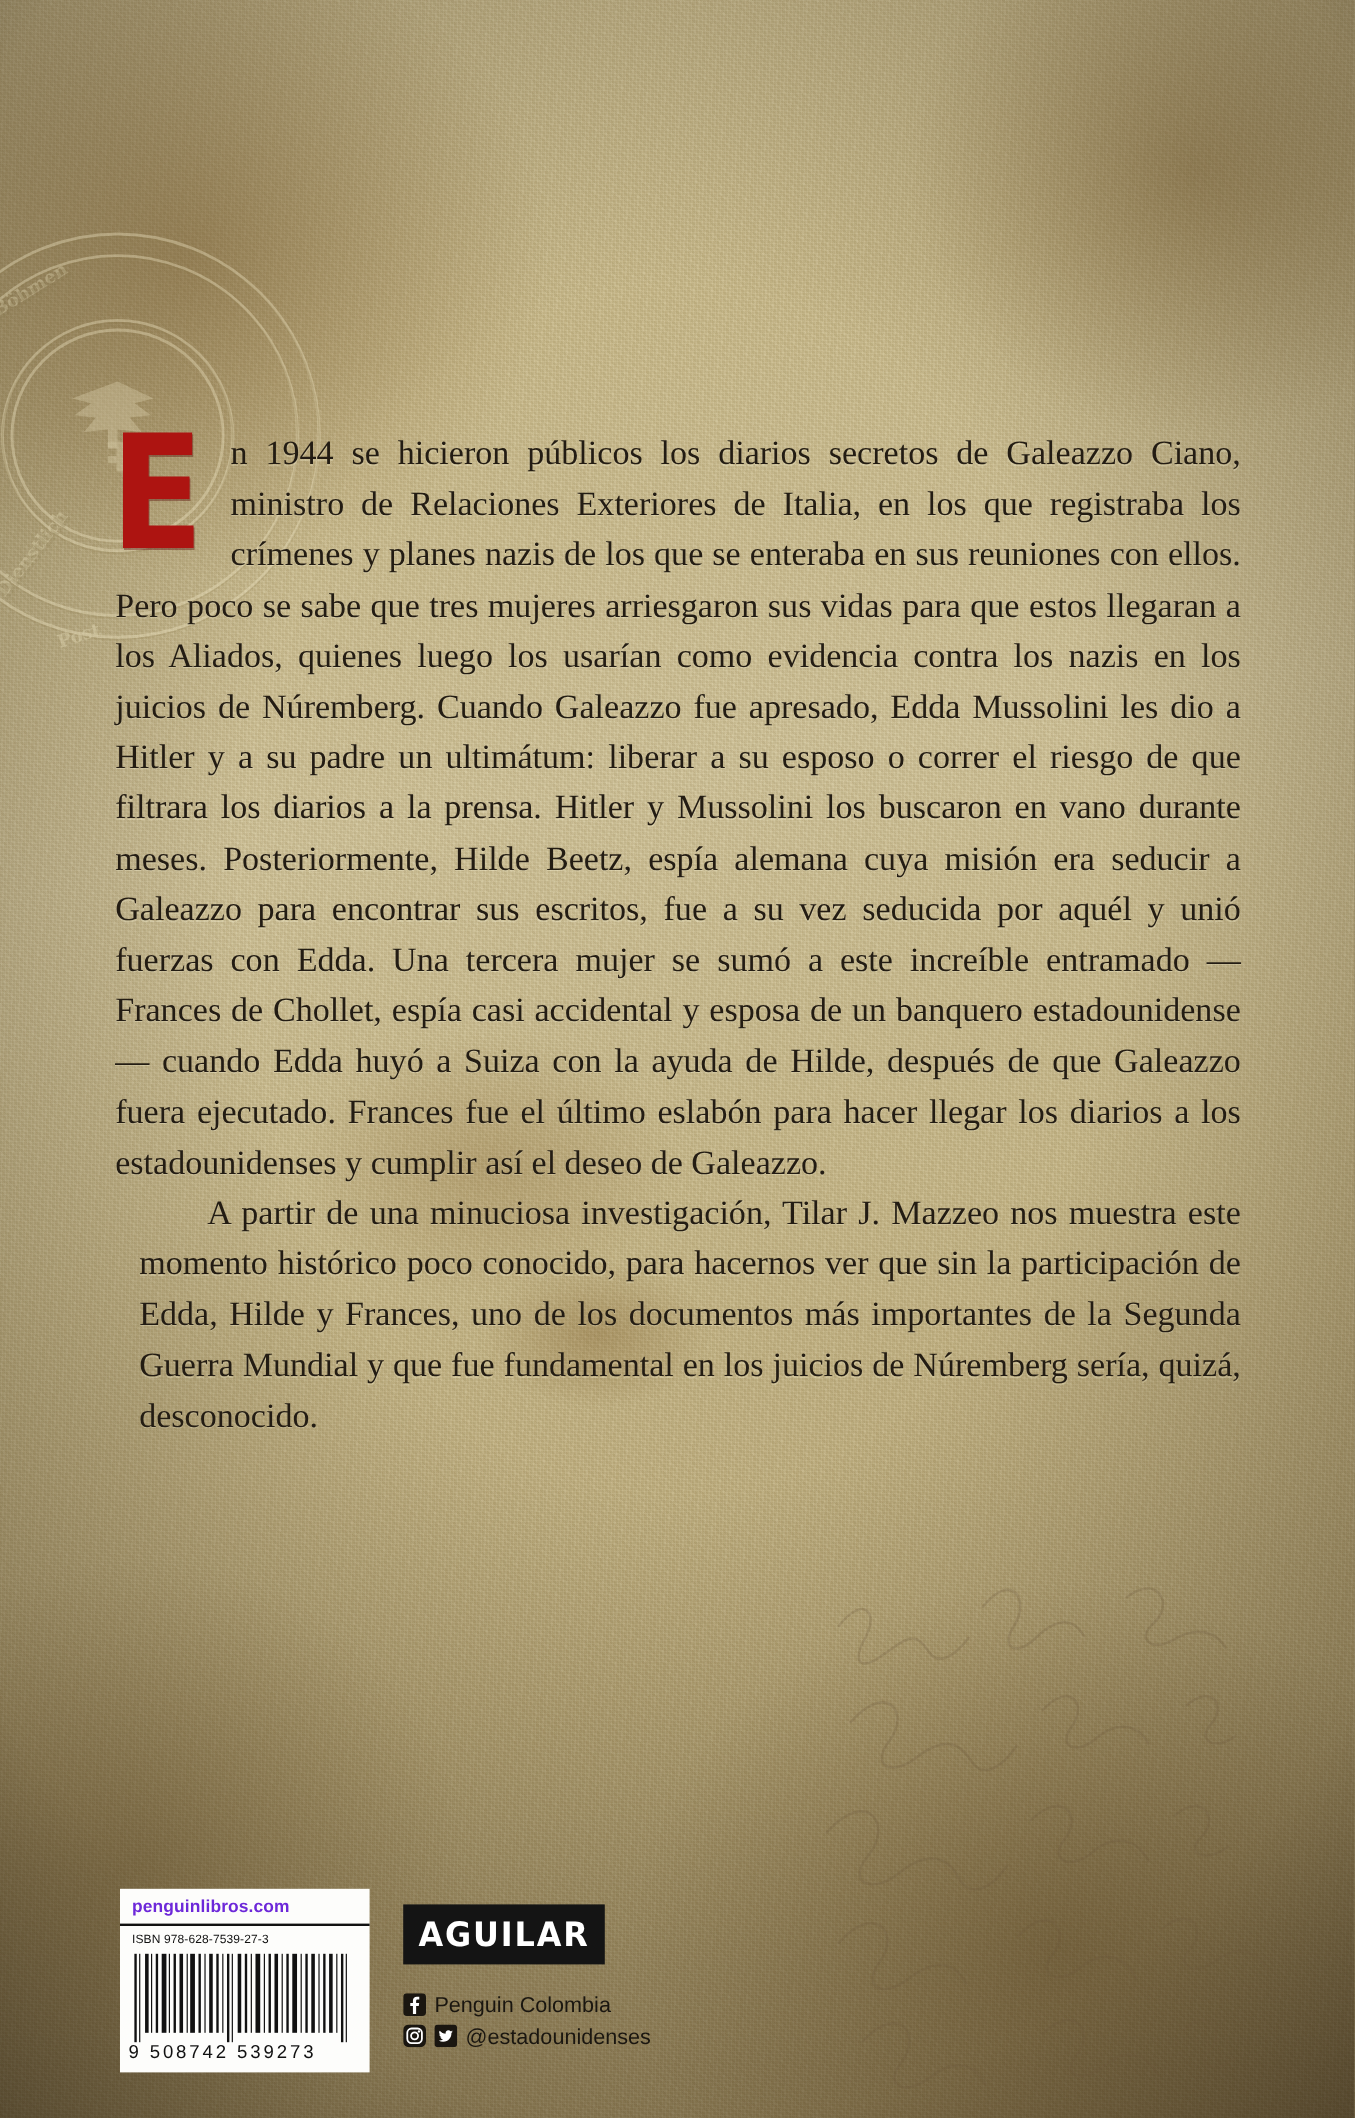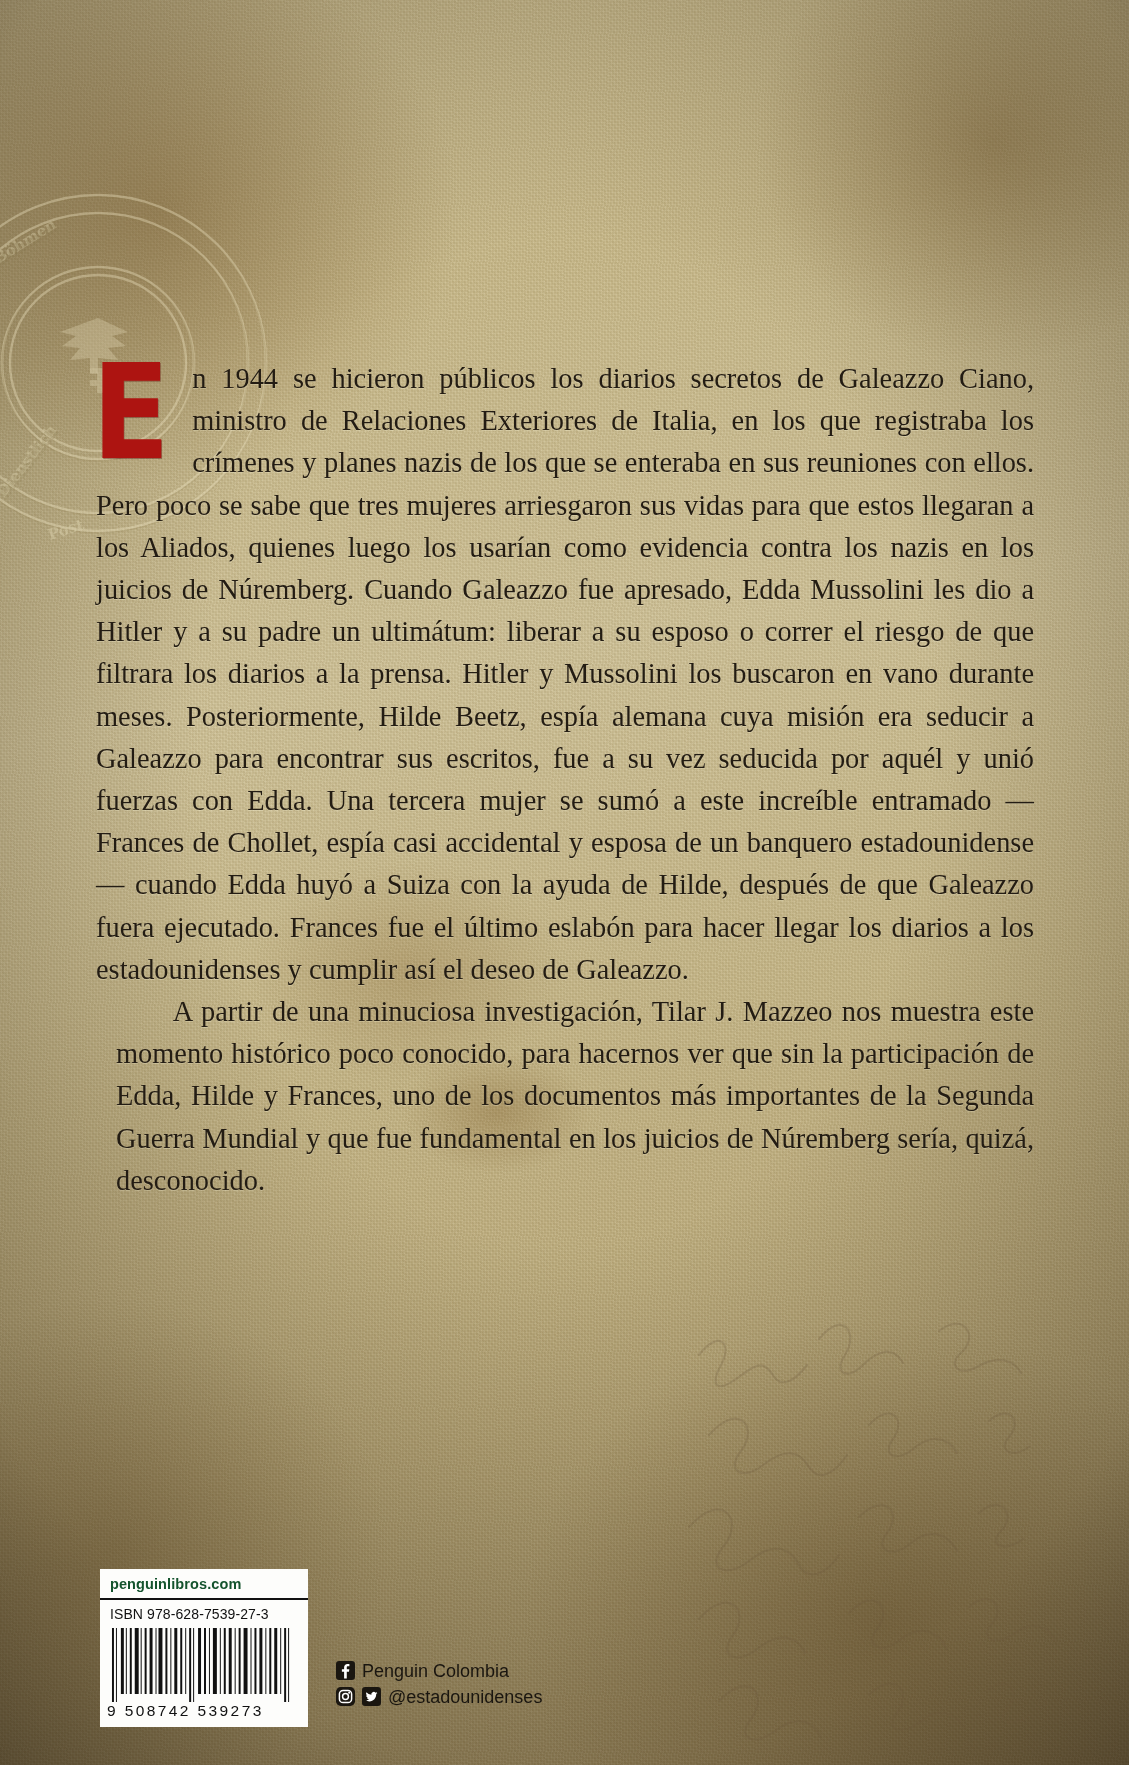--- a/index.html
+++ b/index.html
@@ -124,27 +124,27 @@
     position: absolute;
     left: 100px;
     bottom: 38px;
     width: 208px;
     background: #fdfdfb;
   }
   .isbn-site {
     font-family: "Liberation Sans", sans-serif;
     font-size: 14.5px;
     font-weight: 700;
-    color: #14532d;
+    color: #6d28d9;
     padding: 7px 0 6px 10px;
     letter-spacing: .1px;
   }
   .isbn-num {
     font-family: "Liberation Sans", sans-serif;
-    font-size: 14px;
+    font-size: 10px;
     color: #111;
     padding: 6px 0 4px 10px;
     border-top: 2px solid #111;
     letter-spacing: .1px;
   }
   .barcode {
     padding: 2px 10px 0 10px;
     height: 74px;
     display: block;
   }
@@ -307,20 +307,23 @@
             <rect x="166" y="0" width="3" height="66"></rect>
             <rect x="172" y="0" width="1" height="66"></rect>
             <rect x="176" y="0" width="2" height="74"></rect>
             <rect x="180" y="0" width="1" height="74"></rect>
           </g>
         </svg>
       </div>
       <div class="isbn-digits">9 508742 539273</div>
     </div>
 
+    <div class="publisher">
+      <span class="publisher-name">AGUILAR</span>
+    </div>
 
     <div class="social">
       <div class="social-row">
         <span class="sic">
           <svg width="19" height="19" viewBox="0 0 24 24" xmlns="http://www.w3.org/2000/svg">
             <rect x="0" y="0" width="24" height="24" rx="4" fill="#1a1610"></rect>
             <path d="M13.6 22v-8.4h2.8l.42-3.26H13.6V8.27c0-.94.26-1.58 1.61-1.58h1.72V3.77c-.3-.04-1.32-.13-2.51-.13-2.48 0-4.18 1.52-4.18 4.3v2.4H7.43v3.26h2.81V22z" fill="#fff"></path>
           </svg>
         </span>
         <span class="social-label">Penguin Colombia</span>

